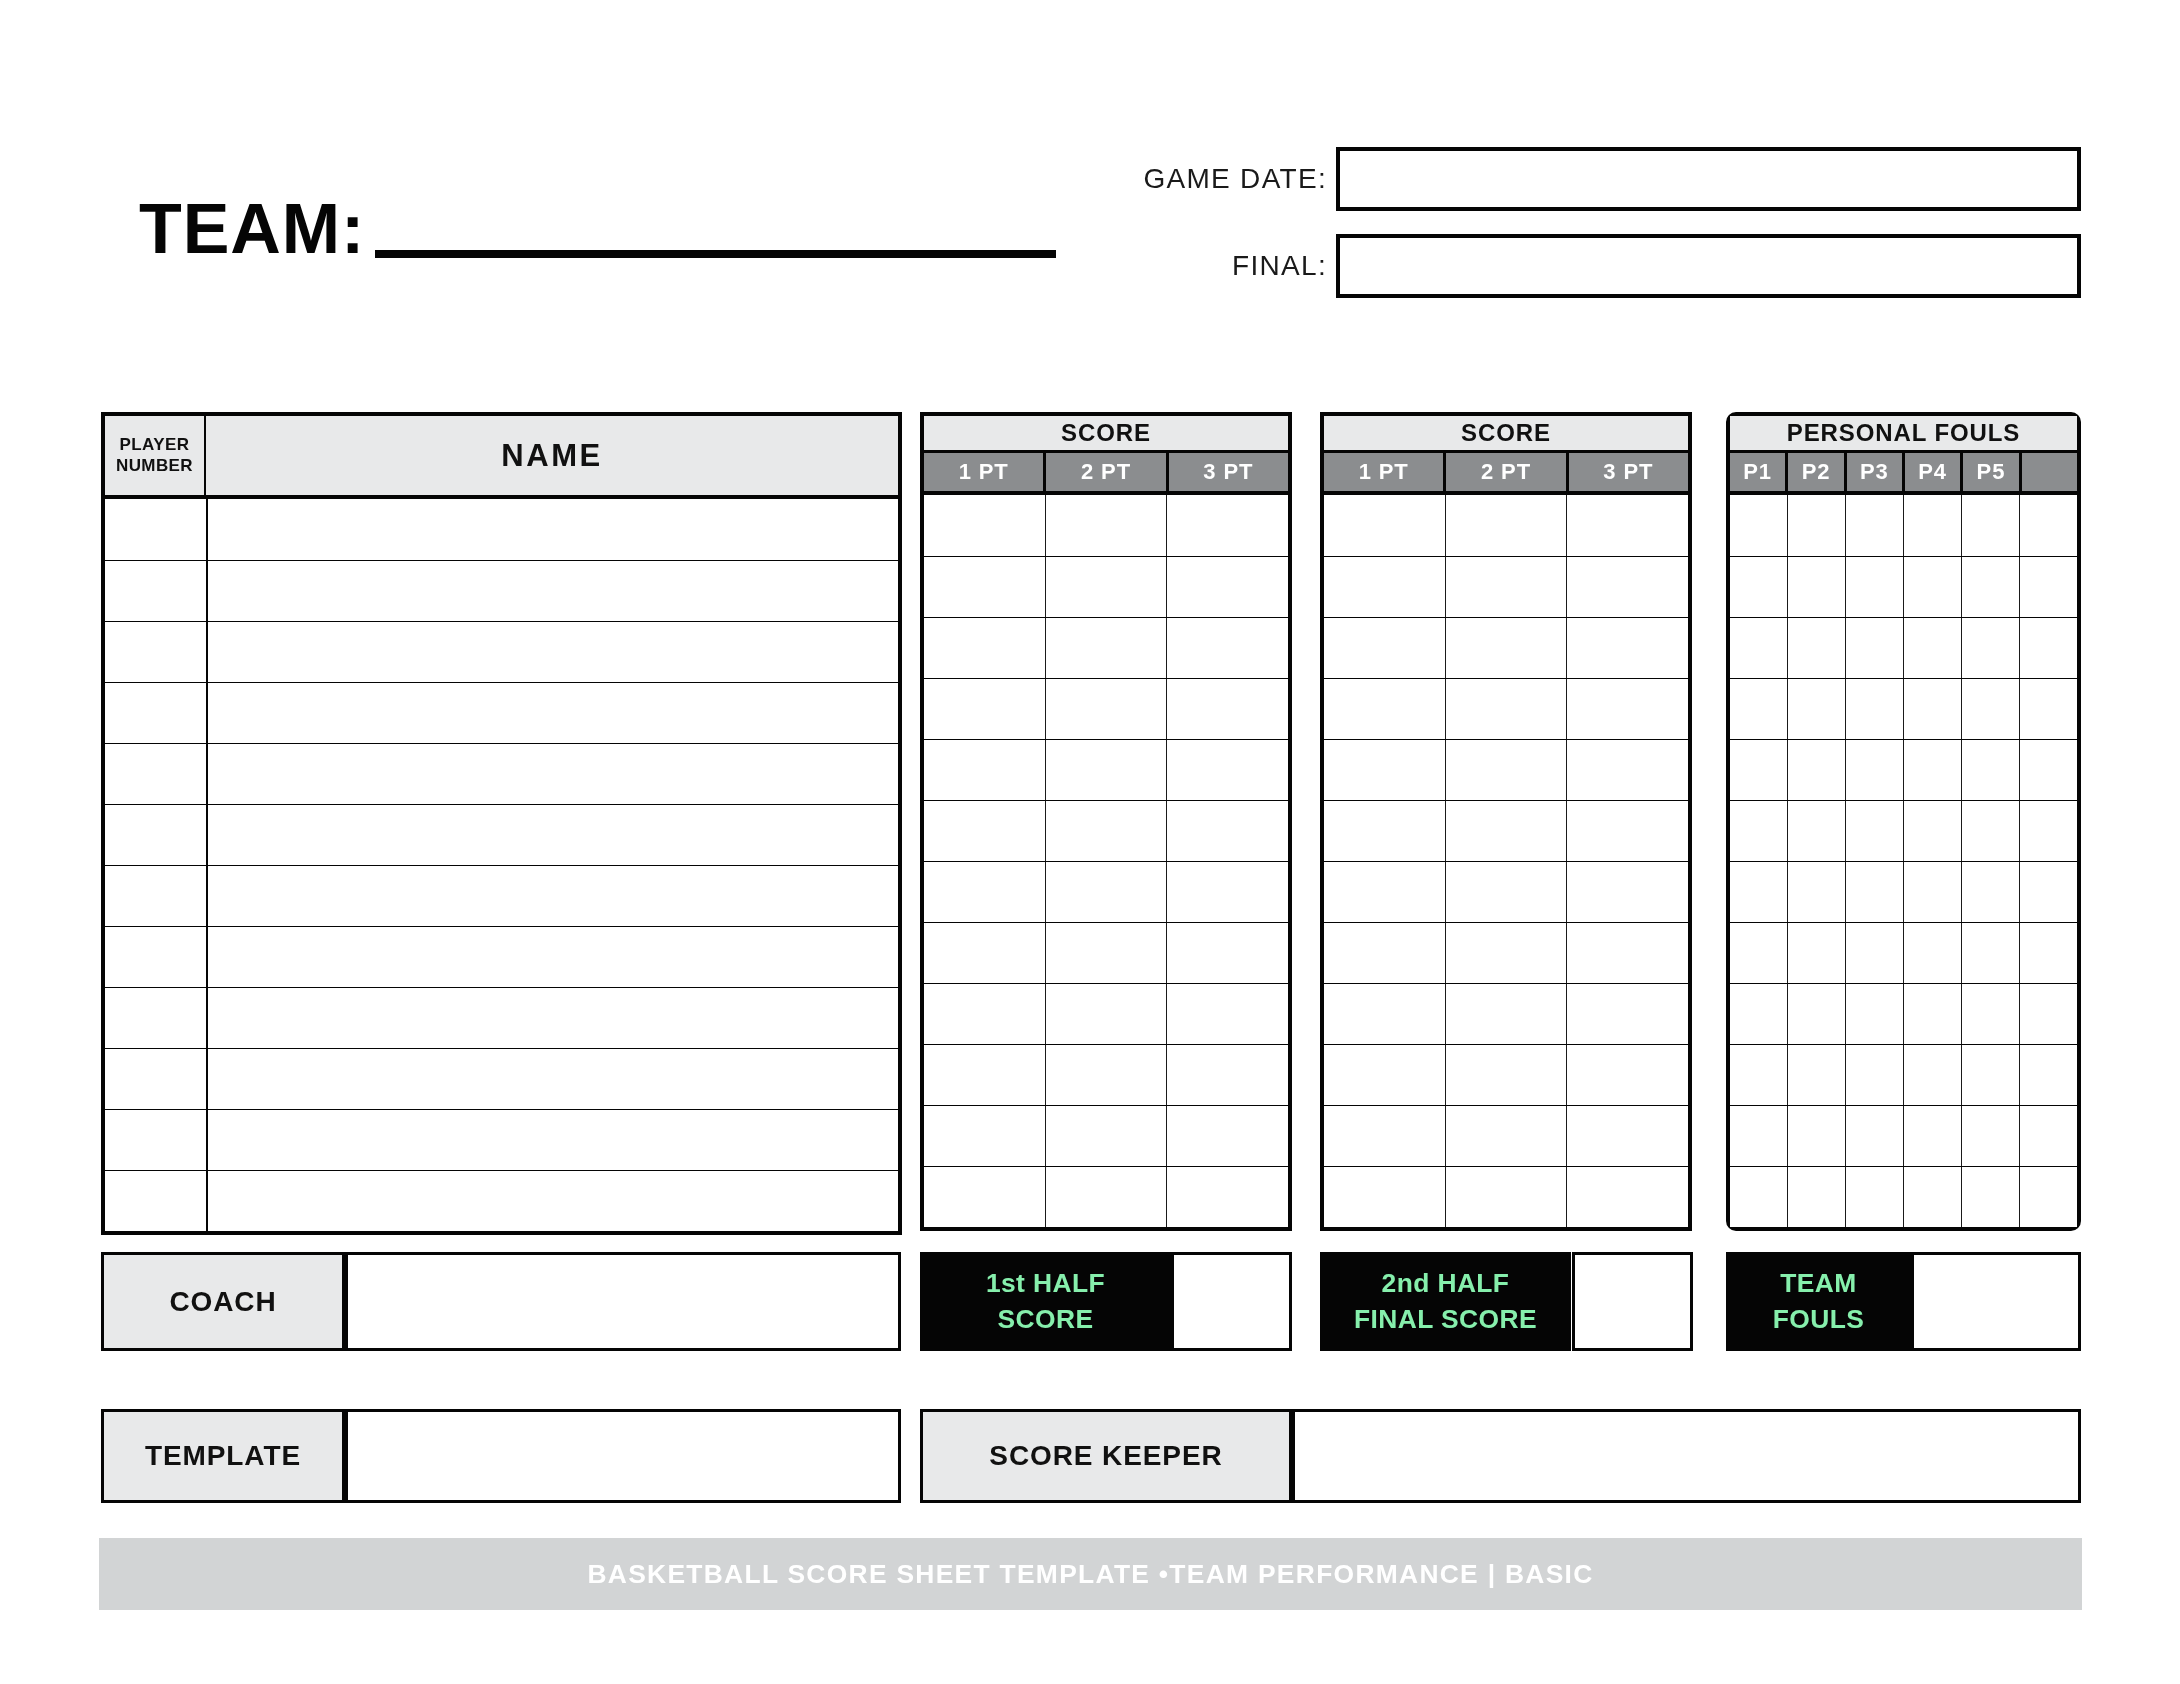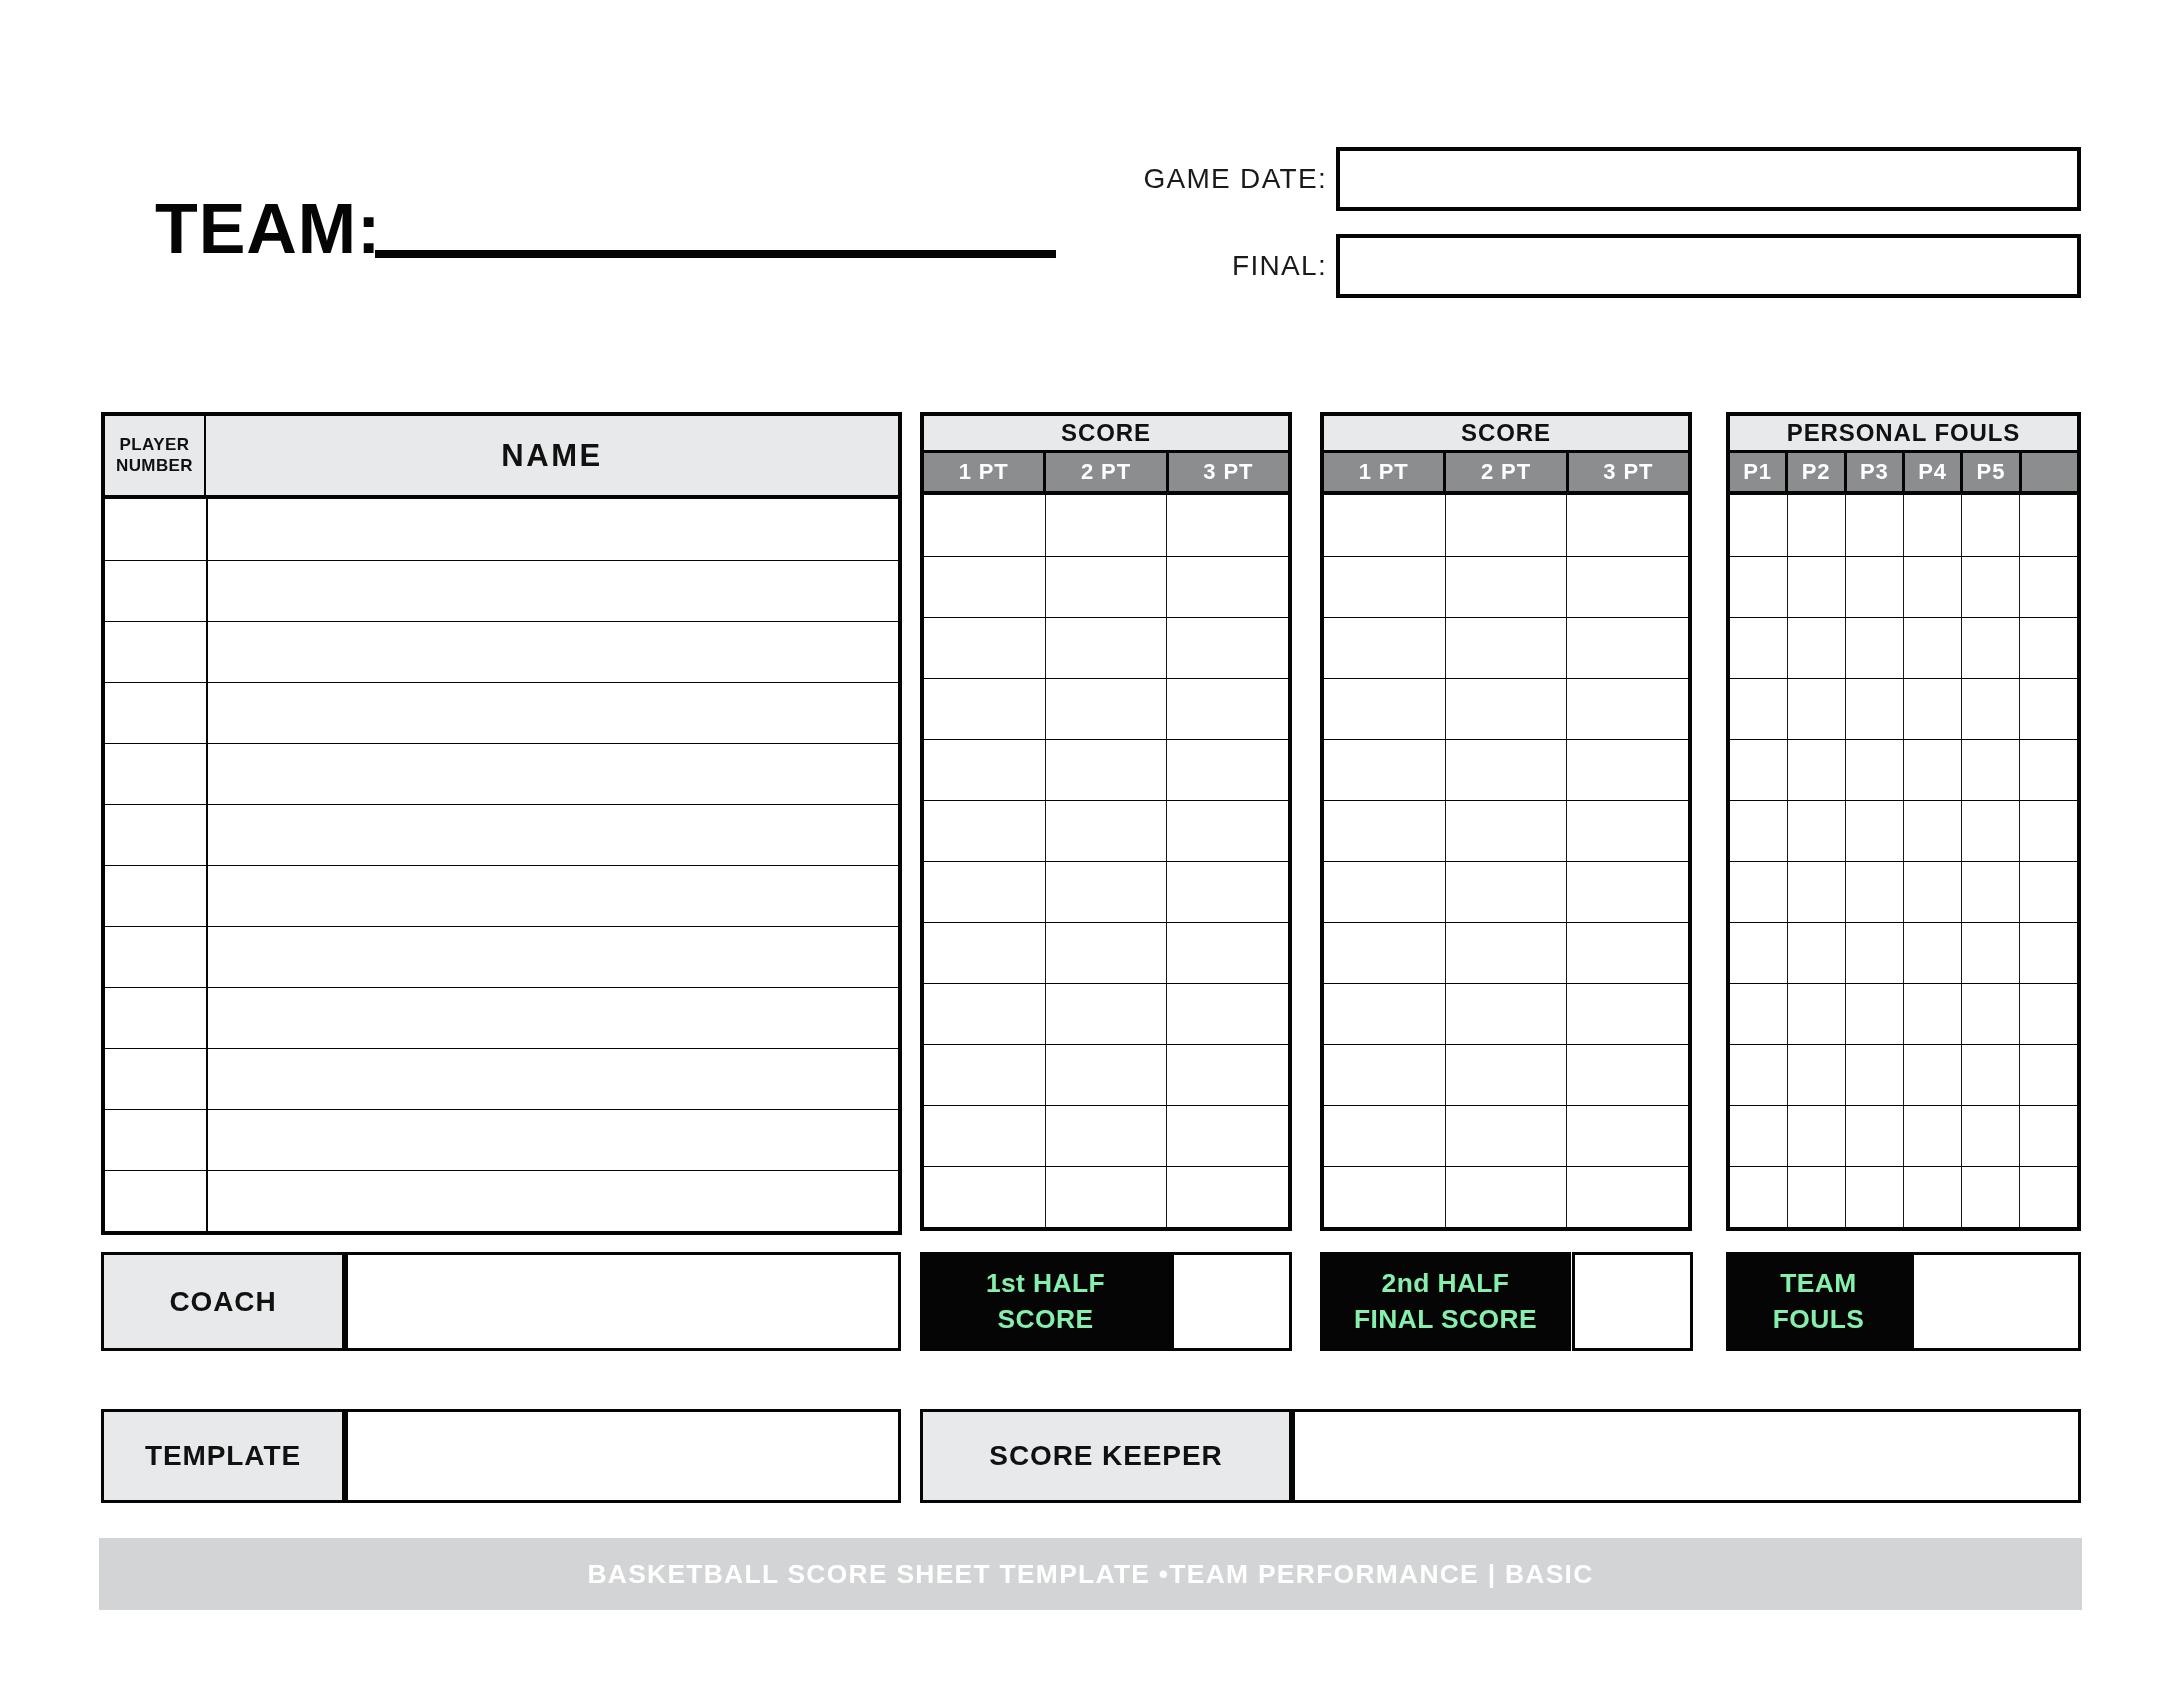--- a/index.html
+++ b/index.html
@@ -4,34 +4,34 @@
 <style>
   :root{
     --light:#e8e9ea; --dark:#8b8d8f; --ink:#050505; --bar:#d2d4d5; --paper:#ffffff;
   }
   *{margin:0;padding:0;box-sizing:border-box;}
   html,body{background:#fff;}
   body{font-family:"Liberation Sans","DejaVu Sans",sans-serif;color:#111;}
   #sheet{position:relative;width:2181px;height:1685px;background:var(--paper);overflow:hidden;}
 
   
-  .team-label{position:absolute;left:139px;top:189px;font-size:70px;font-weight:800;letter-spacing:0.9px;color:var(--ink);margin-left:16px;}
+  .team-label{position:absolute;left:139px;top:189px;font-size:70px;font-weight:800;letter-spacing:0.9px;color:var(--ink);}
   .team-underline{position:absolute;left:375px;top:250px;width:681px;height:7.7px;background:var(--ink);}
   .meta-label{position:absolute;width:347px;height:64px;display:flex;align-items:center;justify-content:flex-end;
               font-size:28px;font-weight:400;letter-spacing:1.3px;color:#1a1a1a;}
   .meta-box{position:absolute;width:745px;height:64px;border:4.3px solid var(--ink);background:#fff;}
   .gd-label{left:980px;top:147px;}  .gd-box{left:1336px;top:147px;}
   .venue-label{left:980px;top:234px;} .venue-box{left:1336px;top:234px;}
 
   
   .table{position:absolute;top:412px;border:4.3px solid var(--ink);background:#0f172a;}
   .t-players{left:101px;width:801px;}
   .t-score1{left:920px;width:372px;}
   .t-score2{left:1320px;width:372px;}
-  .t-fouls{left:1726px;width:355px;}
+  .t-fouls{left:1726px;width:355px;border-radius:10px;}
 
   .p-header{display:flex;height:83px;border-bottom:4.3px solid var(--ink);background:var(--light);}
   .p-header .num-h{width:101px;border-right:2.6px solid var(--ink);display:flex;align-items:center;justify-content:center;
                    text-align:center;font-size:17px;font-weight:800;line-height:1.2;letter-spacing:0.4px;white-space:pre-line;}
   .p-header .name-h{flex:1;display:flex;align-items:center;justify-content:center;font-size:31px;font-weight:800;letter-spacing:2.6px;}
 
   .s-title{height:37px;background:var(--light);border-bottom:3.4px solid var(--ink);
            display:flex;align-items:center;justify-content:center;font-size:24px;font-weight:800;letter-spacing:0.9px;}
   .s-sub{display:flex;height:42px;background:var(--dark);border-bottom:4.3px solid var(--ink);}
   .s-sub .sub-cell{flex:1;display:flex;align-items:center;justify-content:center;

